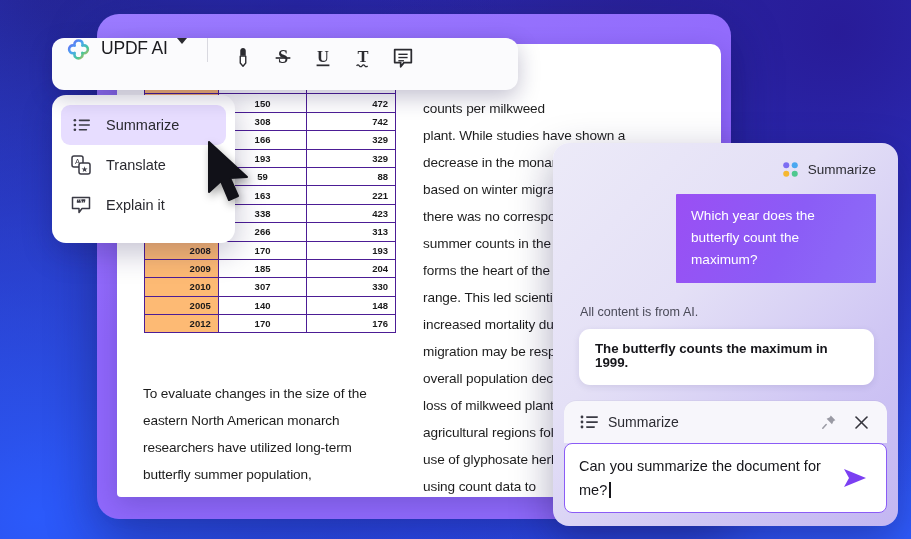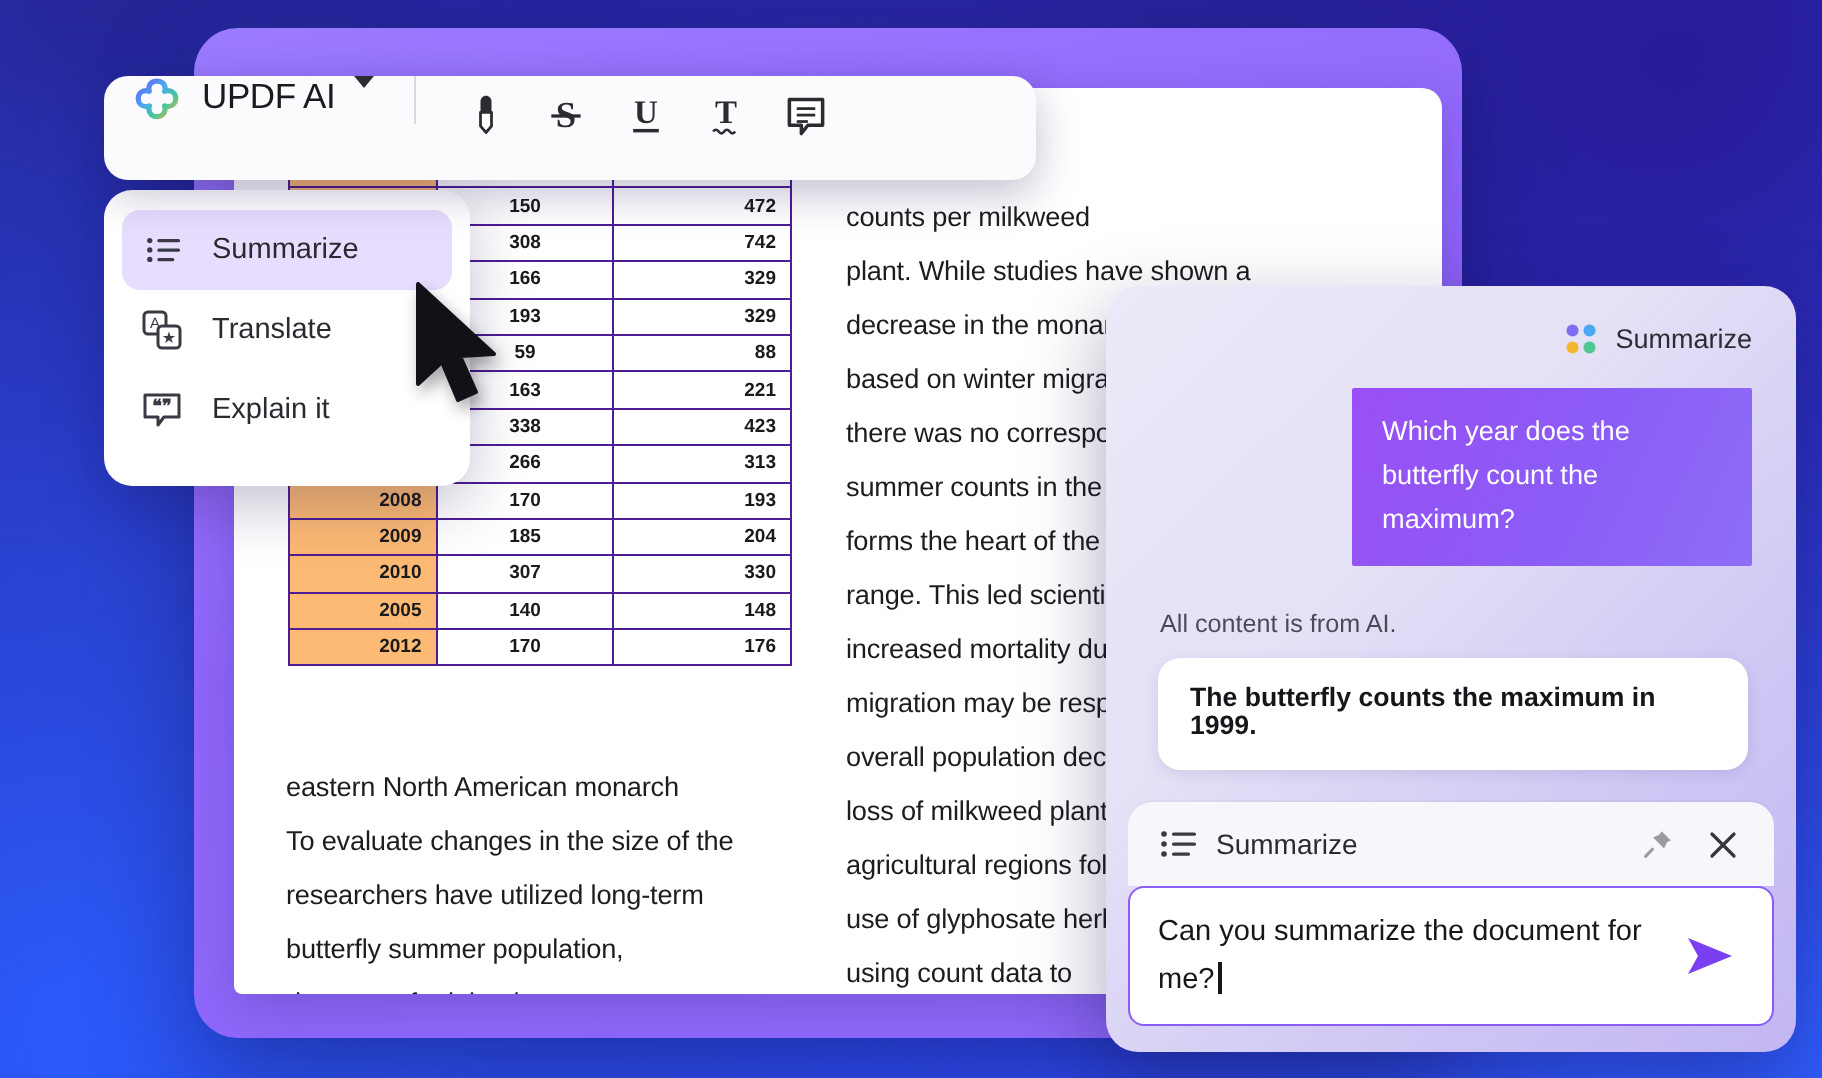--- a/index.html
+++ b/index.html
@@ -230,22 +230,22 @@
       <span>increased mortality during fall</span>
       <span>migration may be responsible for the</span>
       <span>overall population decline, and that</span>
       <span>loss of milkweed plants from</span>
       <span>agricultural regions following the</span>
       <span>use of glyphosate herbicides, as</span>
       <span>using count data to</span>
     </div>
 
   <div class="para para-left" id="para-left">
+      <span>To evaluate changes in the size of the</span>
       <span>eastern North American monarch</span>
-      <span>To evaluate changes in the size of the</span>
       <span>researchers have utilized long-term</span>
       <span>butterfly summer population,</span>
       <span>datasets of adult ades.</span>
     </div>
 </div>
 
 <div class="toolbar">
   <span class="logo">
     <svg width="25" height="25" viewBox="0 0 40 40">
       <defs>

